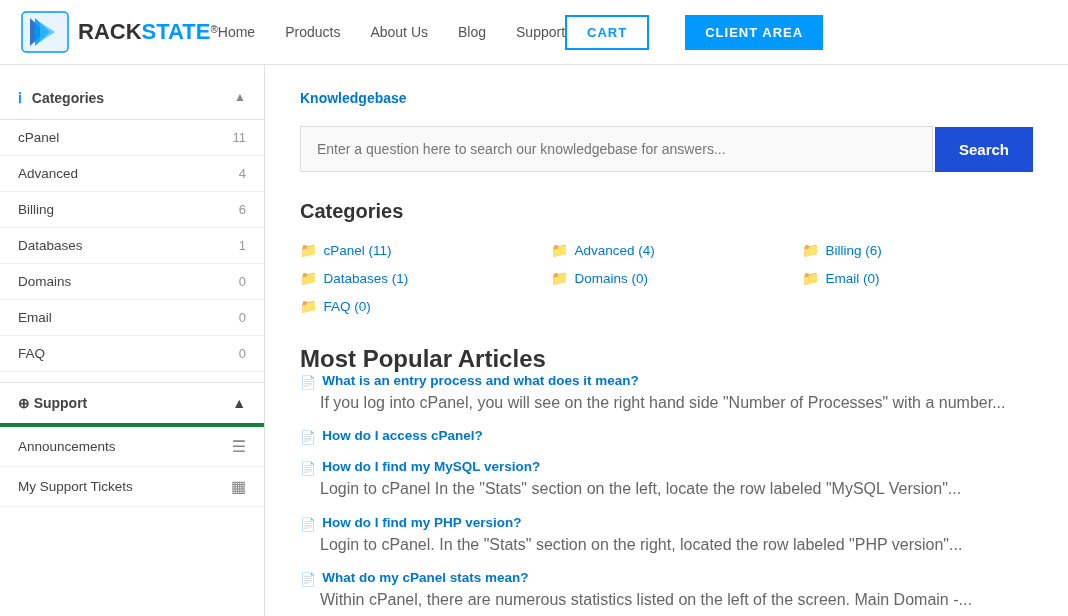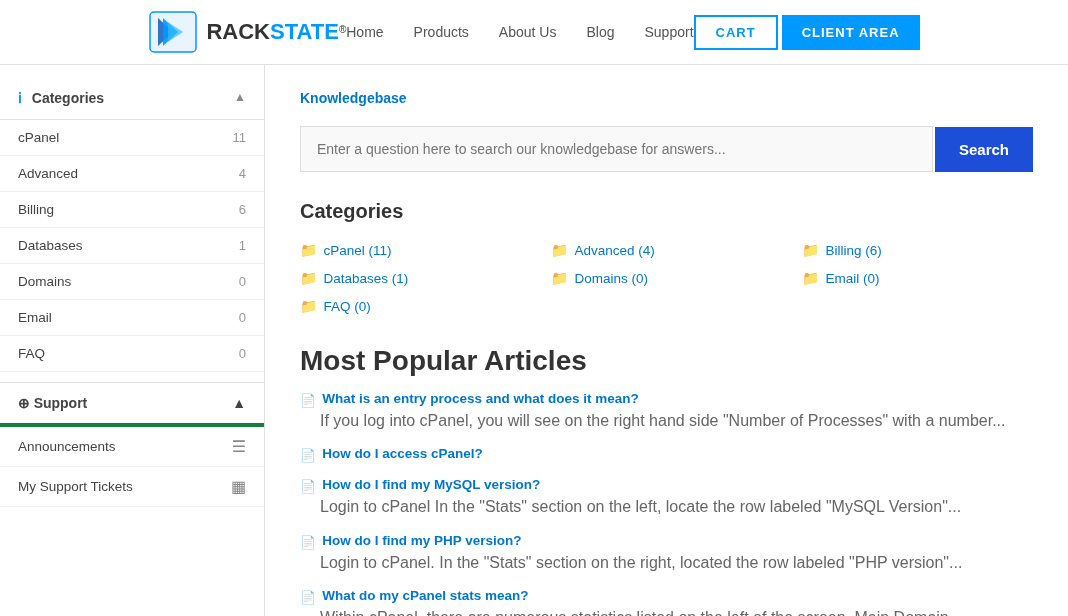--- a/index.html
+++ b/index.html
@@ -2,21 +2,21 @@
 <html><head>
   <meta charset="utf-8">
   <style>
     * { margin: 0; padding: 0; box-sizing: border-box; }
     body { font-family: Arial, sans-serif; font-size: 14px; color: #333; background: #fff; }
 
     
     .header {
       display: flex;
       align-items: center;
-      justify-content: center;
+      justify-content: flex-start;
       padding: 16px 20px;
       height: 65px;
       border-bottom: 1px solid #e0e0e0;
       background: #fff;
     }
     .logo {
       display: flex;
       align-items: center;
       gap: 8px;
       text-decoration: none;
@@ -52,20 +52,21 @@
     }
     .btn-client {
       padding: 10px 20px;
       background: #0099ff;
       color: #fff;
       border: none;
       font-weight: bold;
       font-size: 13px;
       cursor: pointer;
       letter-spacing: 1px;
+      margin-left: 32px;
     }
 
     
     .layout {
       display: flex;
       min-height: calc(616px - 65px);
     }
 
     
     .sidebar {
@@ -193,24 +194,23 @@
       color: #0077cc;
       text-decoration: none;
       font-size: 13.5px;
       padding: 3px 0;
     }
     .folder-icon {
       color: #0099ff;
       font-size: 14px;
     }
     .popular-title {
-      font-size: 28px;
+      font-size: 24px;
       font-weight: bold;
       color: #333;
-      margin-bottom: 14px;
     }
     .article {
       margin-bottom: 14px;
     }
     .article-link {
       display: flex;
       align-items: flex-start;
       gap: 6px;
       color: #0077cc;
       text-decoration: none;

